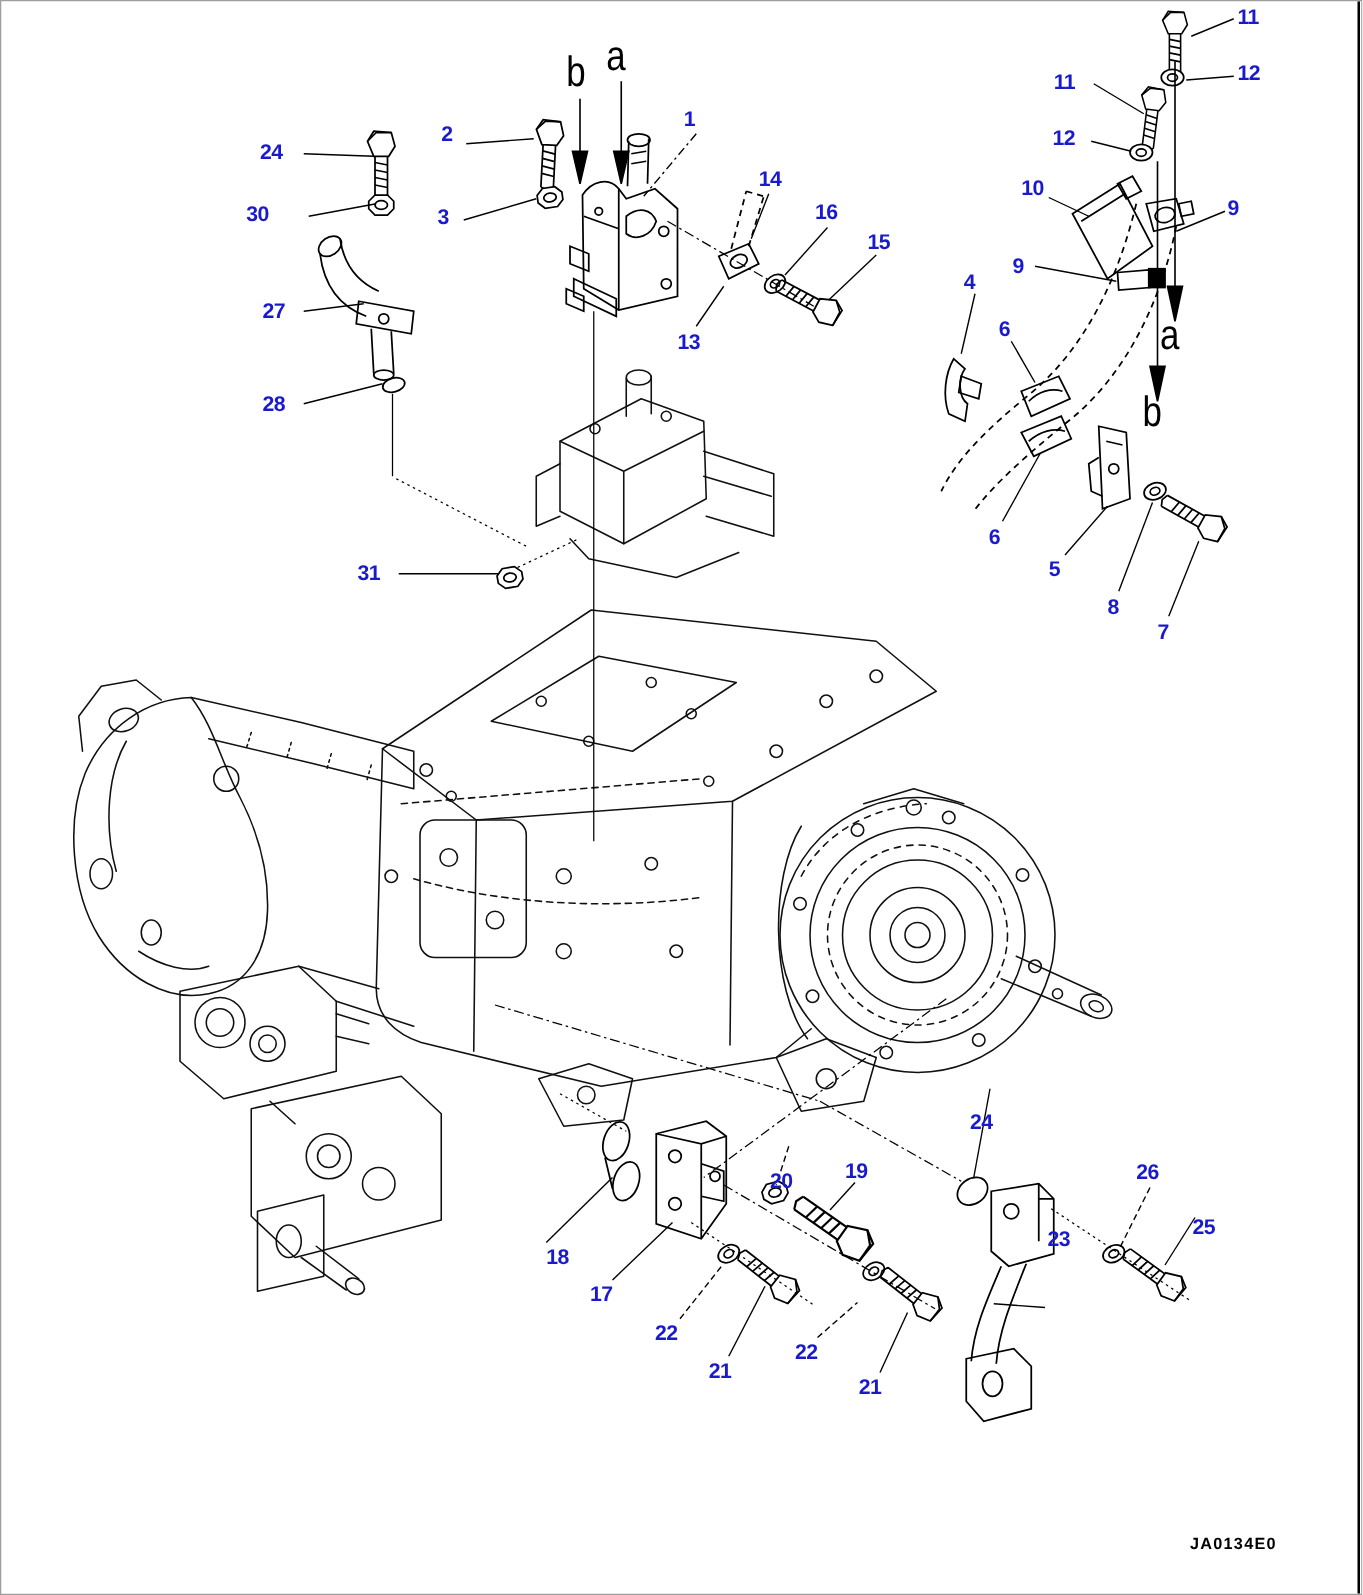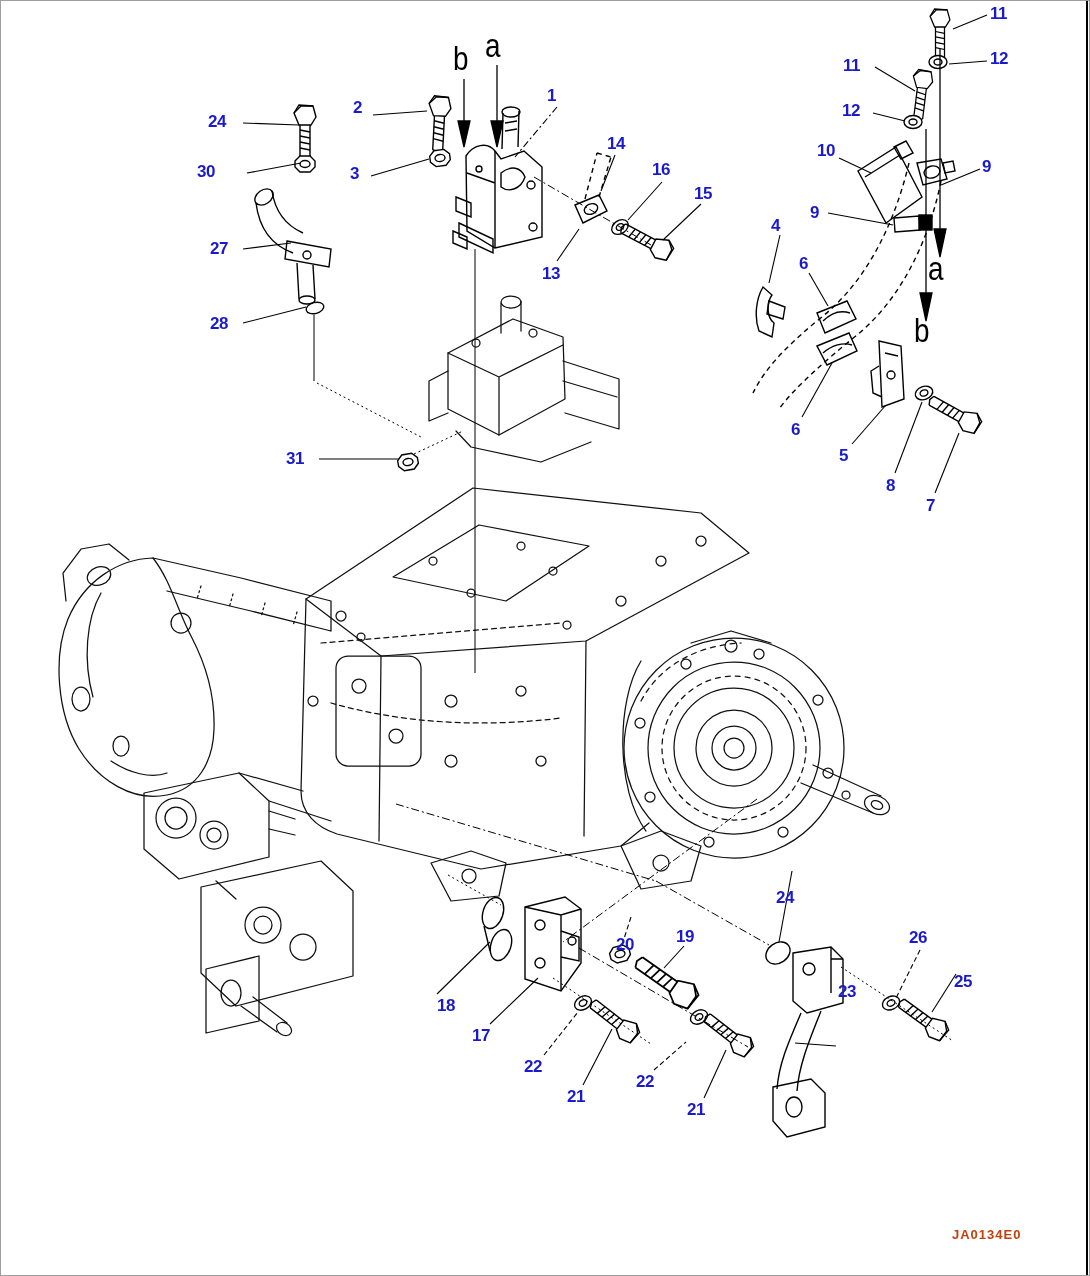--- a/index.html
+++ b/index.html
@@ -13,21 +13,21 @@
   .callout{
     position:absolute;font-weight:bold;font-size:17px;line-height:22px;
     color:var(--callout-color,#1a1acd);letter-spacing:-0.5px;white-space:nowrap;
     cursor:default;
   }
   .view-letter{
     position:absolute;font-weight:normal;font-size:34px;line-height:30px;
     color:#000;transform:scaleX(0.82);transform-origin:left top;
   }
   .watermark{
-    position:absolute;left:951px;top:1226px;font-size:13px;color:#c2410c;
+    position:absolute;left:951px;top:1226px;font-size:13px;color:#000000;
     letter-spacing:1px;font-weight:bold;
   }
 </style>
 </head>
 <body>
 
 <div class="page">
   <div class="right-frame"></div>
 
   <svg class="drawing" width="1090" height="1276" viewBox="0 0 1090 1276">

